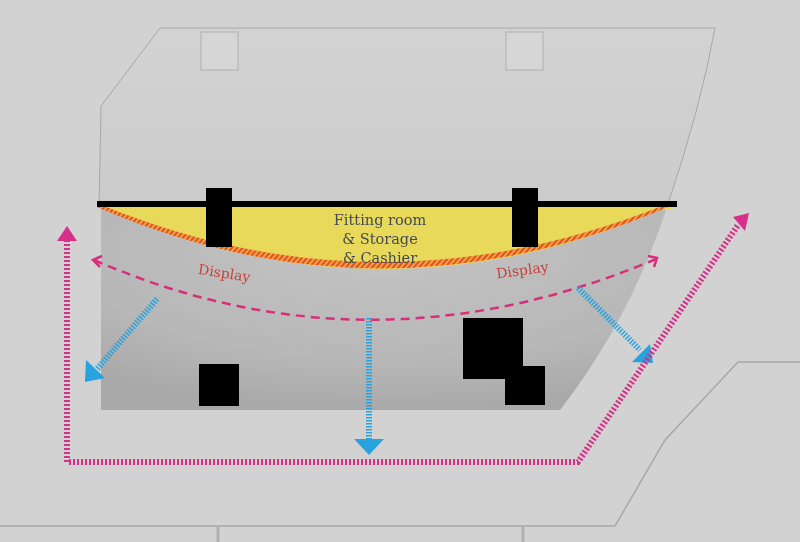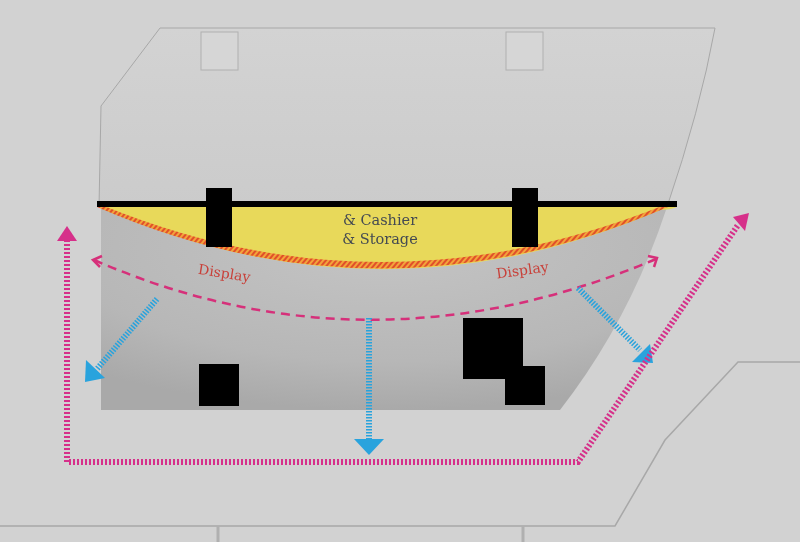--- a/index.html
+++ b/index.html
@@ -80,18 +80,19 @@
     </g>
 
     <g>
       <polyline points="67,240 67,462 578,462 738,225" fill="none" stroke="#d6308a" stroke-width="6" stroke-dasharray="2,2"></polyline>
       <polygon points="57,241 77,241 67,226" fill="#d6308a"></polygon>
       <polygon points="733,217 749,213 745,231" fill="#d6308a"></polygon>
     </g>
   </svg>
 
   <div class="lbl fit-label">
+    <div>Fitting room</div>
+    <div>&amp; Storage</div>
     <div>&amp; Cashier</div>
-    <div>&amp; Storage</div>
   </div>
   <div class="lbl disp-label disp-left">Display</div>
   <div class="lbl disp-label disp-right">Display</div>
 </div>
 
 </body></html>

